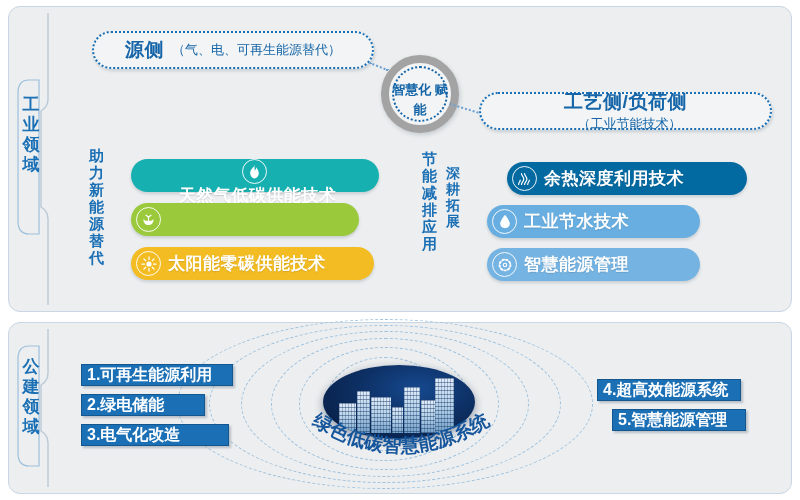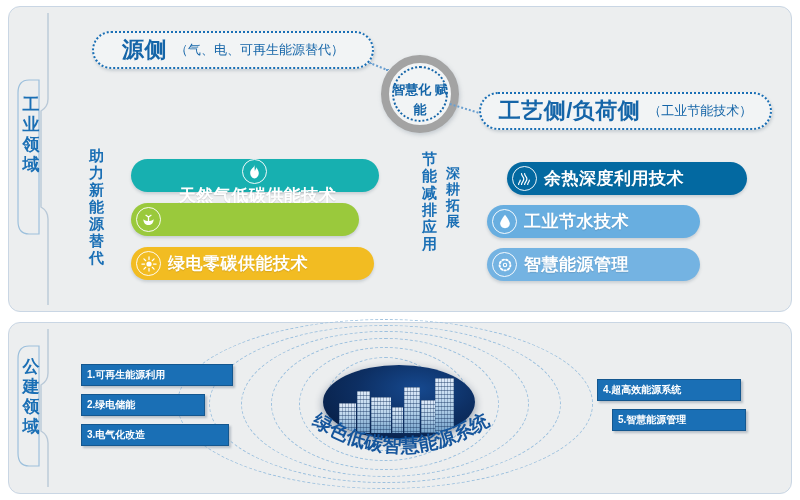--- a/index.html
+++ b/index.html
@@ -58,21 +58,21 @@
     position: absolute;
     border: 2px dotted #1a6fb5;
     border-radius: 40px;
     background: #f2f4f5;
     display: flex;
     align-items: center;
     justify-content: center;
     box-shadow: 1px 2px 3px rgba(120,135,150,0.30);
   }
   .capsule .big {
-    color: #1565a8; font-weight: bold; font-size: 22px; letter-spacing: 0.5px;
+    color: #1565a8; font-weight: bold; font-size: 19px; letter-spacing: 0.5px;
   }
   .capsule .small {
     color: #1565a8; font-size: 13px; font-weight: normal; margin-left: 8px;
   }
 
   
   #center-circle {
     position: absolute;
     width: 78px; height: 78px;
     border-radius: 50%;
@@ -124,21 +124,21 @@
   }
 
   
   .banner {
     position: absolute;
     height: 22px;
     background: #1a6fb5;
     border: 1px solid #14578f;
     display: flex; align-items: center;
     padding: 0 6px 0 5px;
-    color: #fff; font-weight: bold; font-size: 10px;
+    color: #fff; font-weight: bold; font-size: 16px;
     white-space: nowrap;
     box-shadow: 2px 2px 2px rgba(120,135,150,0.45);
   }
 
   
   .ring {
     position: absolute;
     border: 1px dashed #9cc0de;
     border-radius: 50%;
   }
@@ -199,21 +199,21 @@
       <div class="inner-ring"></div>
       <div class="txt">
         <span>智慧化</span>
         <span>赋能</span>
       </div>
     </div>
 
     <div class="conn" style="left:361px; top:55px; width:20px; transform:rotate(22deg);"></div>
     <div class="conn" style="left:441px; top:96px; width:34px; transform:rotate(17deg);"></div>
 
-    <div class="capsule" style="left:470px; top:85px; width:293px; height:38px;">
+    <div class="capsule" style="left:470px; top:85px; width:293px; height:38px;flex-direction:column;">
       <span class="big">工艺侧/负荷侧</span>
       <span class="small">（工业节能技术）</span>
     </div>
 
     <div class="vlabel" style="left:78px; top:140px;">
         <span>助</span>
         <span>力</span>
         <span>新</span>
         <span>能</span>
         <span>源</span>
@@ -249,21 +249,21 @@
               <line x1="8" y1="12.5" x2="8" y2="15.1"></line>
             <line x1="0.9" y1="8" x2="3.5" y2="8"></line>
               <line x1="12.5" y1="8" x2="15.1" y2="8"></line>
             <line x1="2.9" y1="2.9" x2="4.7" y2="4.7"></line>
               <line x1="11.3" y1="11.3" x2="13.1" y2="13.1"></line>
             <line x1="2.9" y1="13.1" x2="4.7" y2="11.3"></line>
               <line x1="11.3" y1="4.7" x2="13.1" y2="2.9"></line>
           </g>
         </svg>
       </span>
-      <span class="ptext">绿电零碳供能技术</span>
+      <span class="ptext">太阳能零碳供能技术</span>
     </div>
 
     <div class="vlabel" style="left:411px; top:143px;">
         <span>节</span>
         <span>能</span>
         <span>减</span>
         <span>排</span>
         <span>应</span>
         <span>用</span>
       </div>

